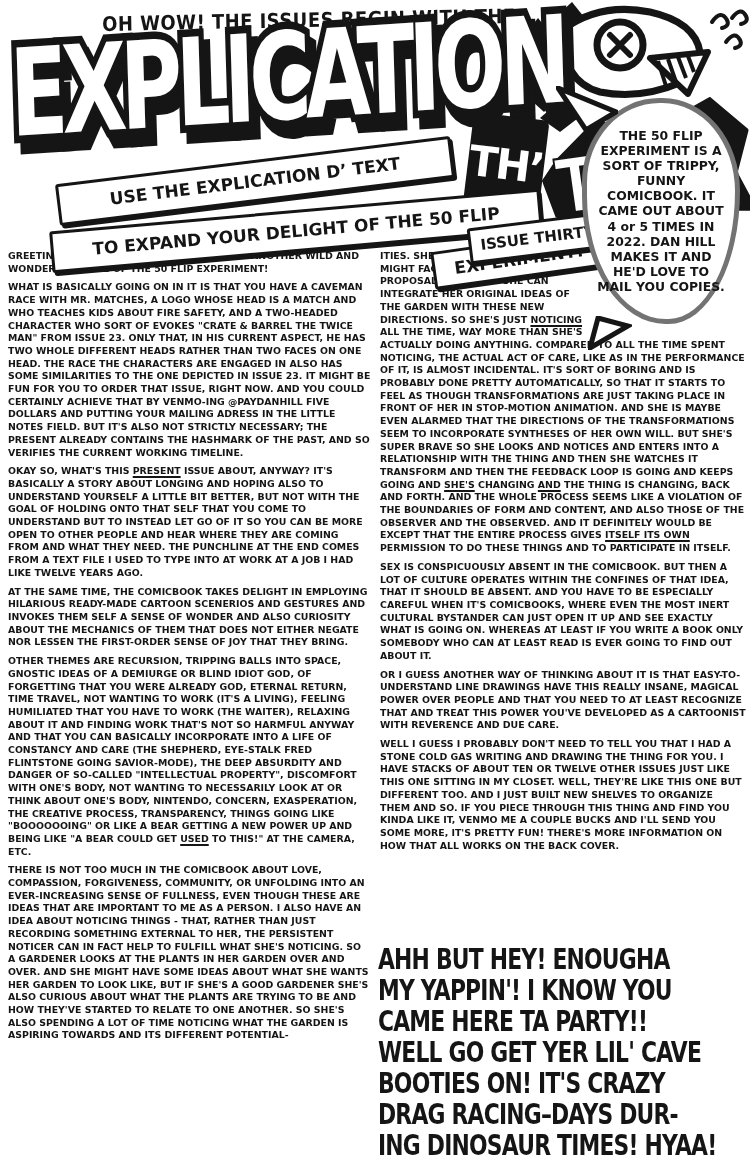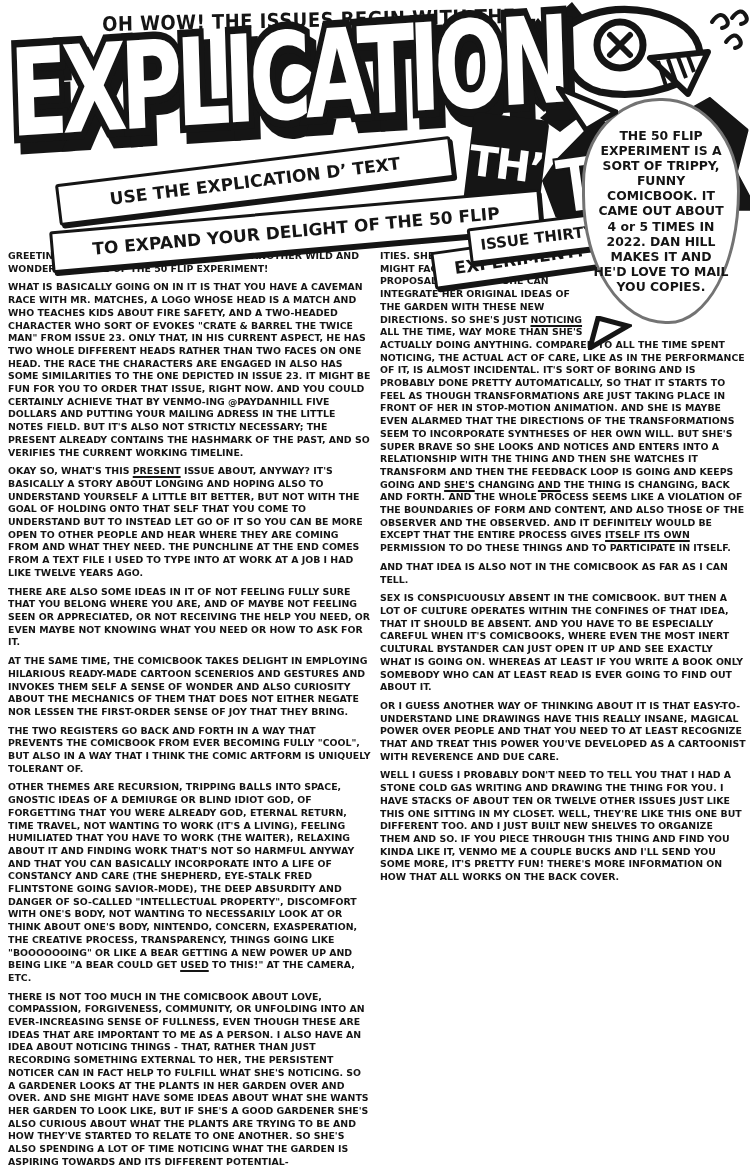--- a/index.html
+++ b/index.html
@@ -48,21 +48,21 @@
     position:absolute;background:#fff;border:3px solid #151515;border-radius:3px;
     box-shadow:2px 3px 0 #151515;display:flex;align-items:center;justify-content:center;
     font-weight:900;white-space:nowrap;z-index:5;
   }
   .ribbon-use{left:56px;top:160px;width:392px;height:36px;font-size:17px;transform:rotate(-7deg);}
   .ribbon-expand{left:50px;top:210px;width:486px;height:36px;font-size:17px;transform:rotate(-5deg);}
   .ribbon-experiment{left:432px;top:240px;width:168px;height:32px;font-size:17px;transform:rotate(-8deg);}
   .issue-banner{left:468px;top:216px;width:198px;height:30px;font-size:15px;transform:rotate(-7deg);}
   .intro-bubble{
     position:absolute;left:582px;top:98px;width:158px;height:226px;
-    border:3px solid #737373;background:#fff;z-index:6;
+    border:5px solid #737373;background:#fff;z-index:6;
     border-radius:50% 50% 46% 54% / 38% 42% 60% 58%;
     display:flex;align-items:center;justify-content:center;
     padding:10px 8px;box-sizing:border-box;
   }
   .intro-bubble .txt{font-size:12.4px;line-height:1.22;font-weight:900;text-align:center;}
   .bubble-tail{position:absolute;left:556px;top:86px;z-index:7;}
   .bubble-spike{position:absolute;left:588px;top:316px;z-index:7;}
   .fish{position:absolute;left:500px;top:0;z-index:2;}
   
   .col{position:absolute;font-size:9.4px;line-height:12.7px;font-weight:700;letter-spacing:0;}
@@ -129,30 +129,36 @@
     <div class="txt">THE 50 FLIP EXPERIMENT IS A SORT OF TRIPPY, FUNNY COMICBOOK. IT CAME OUT ABOUT 4 or 5 TIMES IN 2022. DAN HILL MAKES IT AND HE'D LOVE TO MAIL YOU COPIES.</div>
   </div>
   <svg class="bubble-spike" width="44" height="34">
     <polygon points="2,32 10,2 40,10" fill="#ffffff" stroke="#151515" stroke-width="5"></polygon>
   </svg>
 
   <div class="col col-left">
     <p>GREETINGS, FLIPMODE SQUAD! WELCOME TO ANOTHER WILD AND WONDERFUL ISSUE OF THE 50 FLIP EXPERIMENT!</p>
     <p>WHAT IS BASICALLY GOING ON IN IT IS THAT YOU HAVE A CAVEMAN RACE WITH MR. MATCHES, A LOGO WHOSE HEAD IS A MATCH AND WHO TEACHES KIDS ABOUT FIRE SAFETY, AND A TWO-HEADED CHARACTER WHO SORT OF EVOKES "CRATE &amp; BARREL THE TWICE MAN" FROM ISSUE 23. ONLY THAT, IN HIS CURRENT ASPECT, HE HAS TWO WHOLE DIFFERENT HEADS RATHER THAN TWO FACES ON ONE HEAD. THE RACE THE CHARACTERS ARE ENGAGED IN ALSO HAS SOME SIMILARITIES TO THE ONE DEPICTED IN ISSUE 23. IT MIGHT BE FUN FOR YOU TO ORDER THAT ISSUE, RIGHT NOW. AND YOU COULD CERTAINLY ACHIEVE THAT BY VENMO-ING @PAYDANHILL FIVE DOLLARS AND PUTTING YOUR MAILING ADRESS IN THE LITTLE NOTES FIELD. BUT IT'S ALSO NOT STRICTLY NECESSARY; THE PRESENT ALREADY CONTAINS THE HASHMARK OF THE PAST, AND SO VERIFIES THE CURRENT WORKING TIMELINE.</p>
     <p>OKAY SO, WHAT'S THIS <u>PRESENT</u> ISSUE ABOUT, ANYWAY? IT'S BASICALLY A STORY ABOUT LONGING AND HOPING ALSO TO UNDERSTAND YOURSELF A LITTLE BIT BETTER, BUT NOT WITH THE GOAL OF HOLDING ONTO THAT SELF THAT YOU COME TO UNDERSTAND BUT TO INSTEAD LET GO OF IT SO YOU CAN BE MORE OPEN TO OTHER PEOPLE AND HEAR WHERE THEY ARE COMING FROM AND WHAT THEY NEED. THE PUNCHLINE AT THE END COMES FROM A TEXT FILE I USED TO TYPE INTO AT WORK AT A JOB I HAD LIKE TWELVE YEARS AGO.</p>
-    <p>THERE ARE ALSO SOME IDEAS IN IT OF NOT FEELING FULLY SURE THAT YOU BELONG WHERE YOU ARE, AND OF MAYBE NOT FEELING SEEN OR APPRECIATED, OR NOT RECEIVING THE HELP YOU NEED, OR EVEN MAYBE NOT KNOWING WHAT YOU NEED OR HOW TO ASK FOR IT.</p>
     <p>AT THE SAME TIME, THE COMICBOOK TAKES DELIGHT IN EMPLOYING HILARIOUS READY-MADE CARTOON SCENERIOS AND GESTURES AND INVOKES THEM SELF A SENSE OF WONDER AND ALSO CURIOSITY ABOUT THE MECHANICS OF THEM THAT DOES NOT EITHER NEGATE NOR LESSEN THE FIRST-ORDER SENSE OF JOY THAT THEY BRING.</p>
-    <p>THE TWO REGISTERS GO BACK AND FORTH IN A WAY THAT PREVENTS THE COMICBOOK FROM EVER BECOMING FULLY "COOL", BUT ALSO IN A WAY THAT I THINK THE COMIC ARTFORM IS UNIQUELY TOLERANT OF.</p>
     <p>OTHER THEMES ARE RECURSION, TRIPPING BALLS INTO SPACE, GNOSTIC IDEAS OF A DEMIURGE OR BLIND IDIOT GOD, OF FORGETTING THAT YOU WERE ALREADY GOD, ETERNAL RETURN, TIME TRAVEL, NOT WANTING TO WORK (IT'S A LIVING), FEELING HUMILIATED THAT YOU HAVE TO WORK (THE WAITER), RELAXING ABOUT IT AND FINDING WORK THAT'S NOT SO HARMFUL ANYWAY AND THAT YOU CAN BASICALLY INCORPORATE INTO A LIFE OF CONSTANCY AND CARE (THE SHEPHERD, EYE-STALK FRED FLINTSTONE GOING SAVIOR-MODE), THE DEEP ABSURDITY AND DANGER OF SO-CALLED "INTELLECTUAL PROPERTY", DISCOMFORT WITH ONE'S BODY, NOT WANTING TO NECESSARILY LOOK AT OR THINK ABOUT ONE'S BODY, NINTENDO, CONCERN, EXASPERATION, THE CREATIVE PROCESS, TRANSPARENCY, THINGS GOING LIKE "BOOOOOOING" OR LIKE A BEAR GETTING A NEW POWER UP AND BEING LIKE "A BEAR COULD GET <u>USED</u> TO THIS!" AT THE CAMERA, ETC.</p>
     <p>THERE IS NOT TOO MUCH IN THE COMICBOOK ABOUT LOVE, COMPASSION, FORGIVENESS, COMMUNITY, OR UNFOLDING INTO AN EVER-INCREASING SENSE OF FULLNESS, EVEN THOUGH THESE ARE IDEAS THAT ARE IMPORTANT TO ME AS A PERSON. I ALSO HAVE AN IDEA ABOUT NOTICING THINGS - THAT, RATHER THAN JUST RECORDING SOMETHING EXTERNAL TO HER, THE PERSISTENT NOTICER CAN IN FACT HELP TO FULFILL WHAT SHE'S NOTICING. SO A GARDENER LOOKS AT THE PLANTS IN HER GARDEN OVER AND OVER. AND SHE MIGHT HAVE SOME IDEAS ABOUT WHAT SHE WANTS HER GARDEN TO LOOK LIKE, BUT IF SHE'S A GOOD GARDENER SHE'S ALSO CURIOUS ABOUT WHAT THE PLANTS ARE TRYING TO BE AND HOW THEY'VE STARTED TO RELATE TO ONE ANOTHER. SO SHE'S ALSO SPENDING A LOT OF TIME NOTICING WHAT THE GARDEN IS ASPIRING TOWARDS AND ITS DIFFERENT POTENTIAL-</p>
   </div>
 
   <div class="col col-right">
     <div class="bubble-spacer"></div>
     <p>ITIES. SHE THEN ASKS HOW SHE MIGHT FACILITATE THE GARDEN'S OWN PROPOSALS AND HOW SHE CAN INTEGRATE HER ORIGINAL IDEAS OF THE GARDEN WITH THESE NEW DIRECTIONS. SO SHE'S JUST <u>NOTICING</u> ALL THE TIME, WAY MORE THAN SHE'S ACTUALLY DOING ANYTHING. COMPARED TO ALL THE TIME SPENT NOTICING, THE ACTUAL ACT OF CARE, LIKE AS IN THE PERFORMANCE OF IT, IS ALMOST INCIDENTAL. IT'S SORT OF BORING AND IS PROBABLY DONE PRETTY AUTOMATICALLY, SO THAT IT STARTS TO FEEL AS THOUGH TRANSFORMATIONS ARE JUST TAKING PLACE IN FRONT OF HER IN STOP-MOTION ANIMATION. AND SHE IS MAYBE EVEN ALARMED THAT THE DIRECTIONS OF THE TRANSFORMATIONS SEEM TO INCORPORATE SYNTHESES OF HER OWN WILL. BUT SHE'S SUPER BRAVE SO SHE LOOKS AND NOTICES AND ENTERS INTO A RELATIONSHIP WITH THE THING AND THEN SHE WATCHES IT TRANSFORM AND THEN THE FEEDBACK LOOP IS GOING AND KEEPS GOING AND <u>SHE'S</u> CHANGING <u>AND</u> THE THING IS CHANGING, BACK AND FORTH. AND THE WHOLE PROCESS SEEMS LIKE A VIOLATION OF THE BOUNDARIES OF FORM AND CONTENT, AND ALSO THOSE OF THE OBSERVER AND THE OBSERVED. AND IT DEFINITELY WOULD BE EXCEPT THAT THE ENTIRE PROCESS GIVES <u>ITSELF ITS OWN</u> PERMISSION TO DO THESE THINGS AND TO PARTICIPATE IN ITSELF.</p>
-    <p>AND THAT IDEA IS ALSO NOT IN THE COMICBOOK AS FAR AS I CAN TELL.</p>
     <p>SEX IS CONSPICUOUSLY ABSENT IN THE COMICBOOK. BUT THEN A LOT OF CULTURE OPERATES WITHIN THE CONFINES OF THAT IDEA, THAT IT SHOULD BE ABSENT. AND YOU HAVE TO BE ESPECIALLY CAREFUL WHEN IT'S COMICBOOKS, WHERE EVEN THE MOST INERT CULTURAL BYSTANDER CAN JUST OPEN IT UP AND SEE EXACTLY WHAT IS GOING ON. WHEREAS AT LEAST IF YOU WRITE A BOOK ONLY SOMEBODY WHO CAN AT LEAST READ IS EVER GOING TO FIND OUT ABOUT IT.</p>
     <p>OR I GUESS ANOTHER WAY OF THINKING ABOUT IT IS THAT EASY-TO-UNDERSTAND LINE DRAWINGS HAVE THIS REALLY INSANE, MAGICAL POWER OVER PEOPLE AND THAT YOU NEED TO AT LEAST RECOGNIZE THAT AND TREAT THIS POWER YOU'VE DEVELOPED AS A CARTOONIST WITH REVERENCE AND DUE CARE.</p>
     <p>WELL I GUESS I PROBABLY DON'T NEED TO TELL YOU THAT I HAD A STONE COLD GAS WRITING AND DRAWING THE THING FOR YOU. I HAVE STACKS OF ABOUT TEN OR TWELVE OTHER ISSUES JUST LIKE THIS ONE SITTING IN MY CLOSET. WELL, THEY'RE LIKE THIS ONE BUT DIFFERENT TOO. AND I JUST BUILT NEW SHELVES TO ORGANIZE THEM AND SO. IF YOU PIECE THROUGH THIS THING AND FIND YOU KINDA LIKE IT, VENMO ME A COUPLE BUCKS AND I'LL SEND YOU SOME MORE, IT'S PRETTY FUN! THERE'S MORE INFORMATION ON HOW THAT ALL WORKS ON THE BACK COVER.</p>
   </div>
 
+  <div class="outro">
+    <div class="outro-line">AHH BUT HEY! ENOUGHA</div>
+    <div class="outro-line">MY YAPPIN'! I KNOW YOU</div>
+    <div class="outro-line">CAME HERE TA PARTY!!</div>
+    <div class="outro-line">WELL GO GET YER LIL' CAVE</div>
+    <div class="outro-line">BOOTIES ON! IT'S CRAZY</div>
+    <div class="outro-line">DRAG RACING–DAYS DUR-</div>
+    <div class="outro-line">ING DINOSAUR TIMES! HYAA!</div>
+  </div>
 
 </div>
 
 </body></html>

